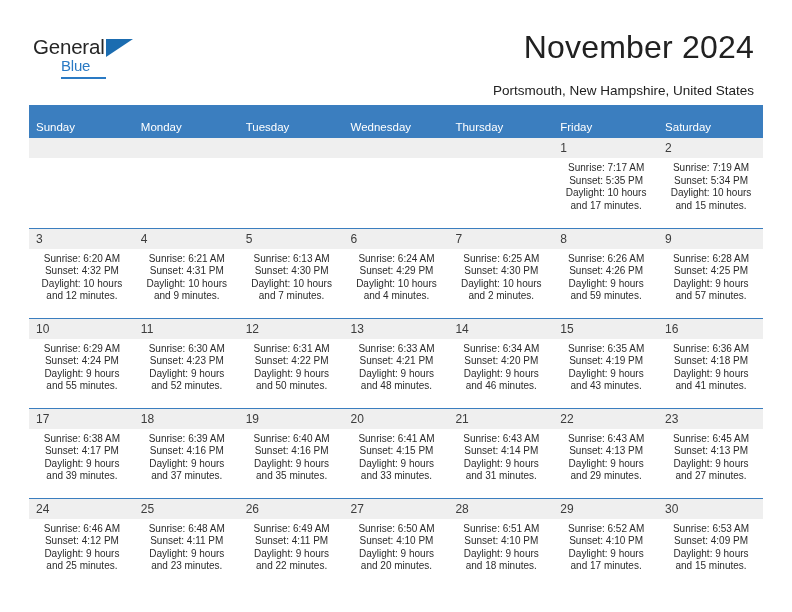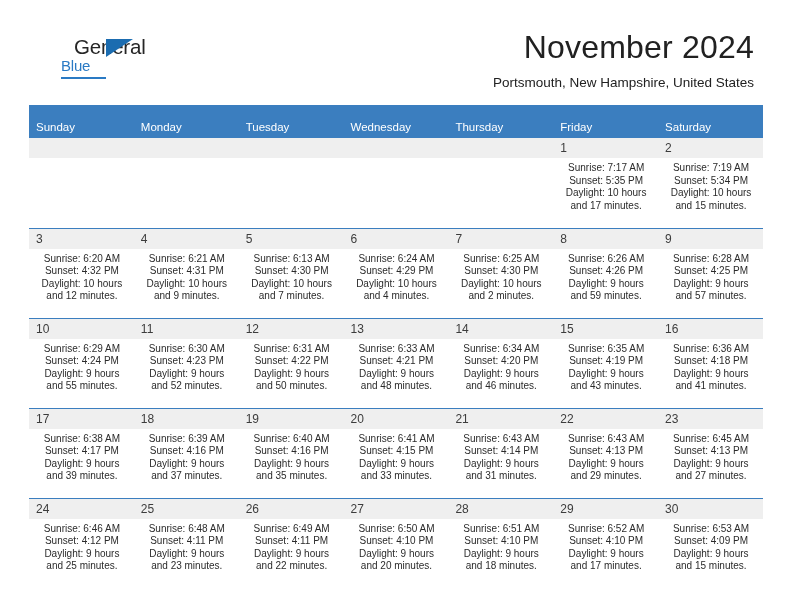--- a/index.html
+++ b/index.html
@@ -40,21 +40,20 @@
   }
   .logo-general {
     position: absolute;
     left: 0;
     top: 0;
     font-size: 20.5px;
     letter-spacing: -0.2px;
     color: #262626;
     line-height: 22px;
     font-weight: 400;
-    margin-left: 41px;
   }
   .logo-blue {
     position: absolute;
     left: 28px;
     top: 19px;
     font-size: 15px;
     letter-spacing: -0.2px;
     color: #2a7ac4;
     line-height: 22px;
     font-weight: 400;
@@ -85,21 +84,21 @@
   }
   .cal-title {
     font-size: 32px;
     font-weight: 400;
     color: #212121;
     line-height: 30px;
     letter-spacing: 0.2px;
     white-space: nowrap;
   }
   .cal-subtitle {
-    margin-top: 13px;
+    margin-top: 21px;
     font-size: 13.5px;
     font-weight: 400;
     color: #212121;
     line-height: 16px;
     white-space: nowrap;
   }
 
   
   .calendar {
     position: absolute;

